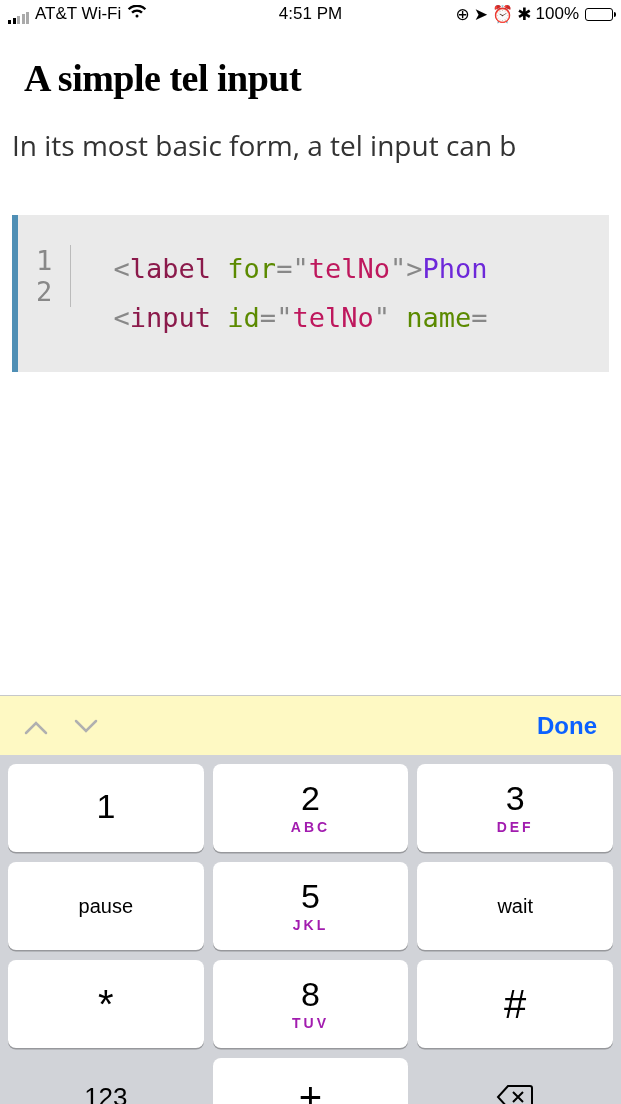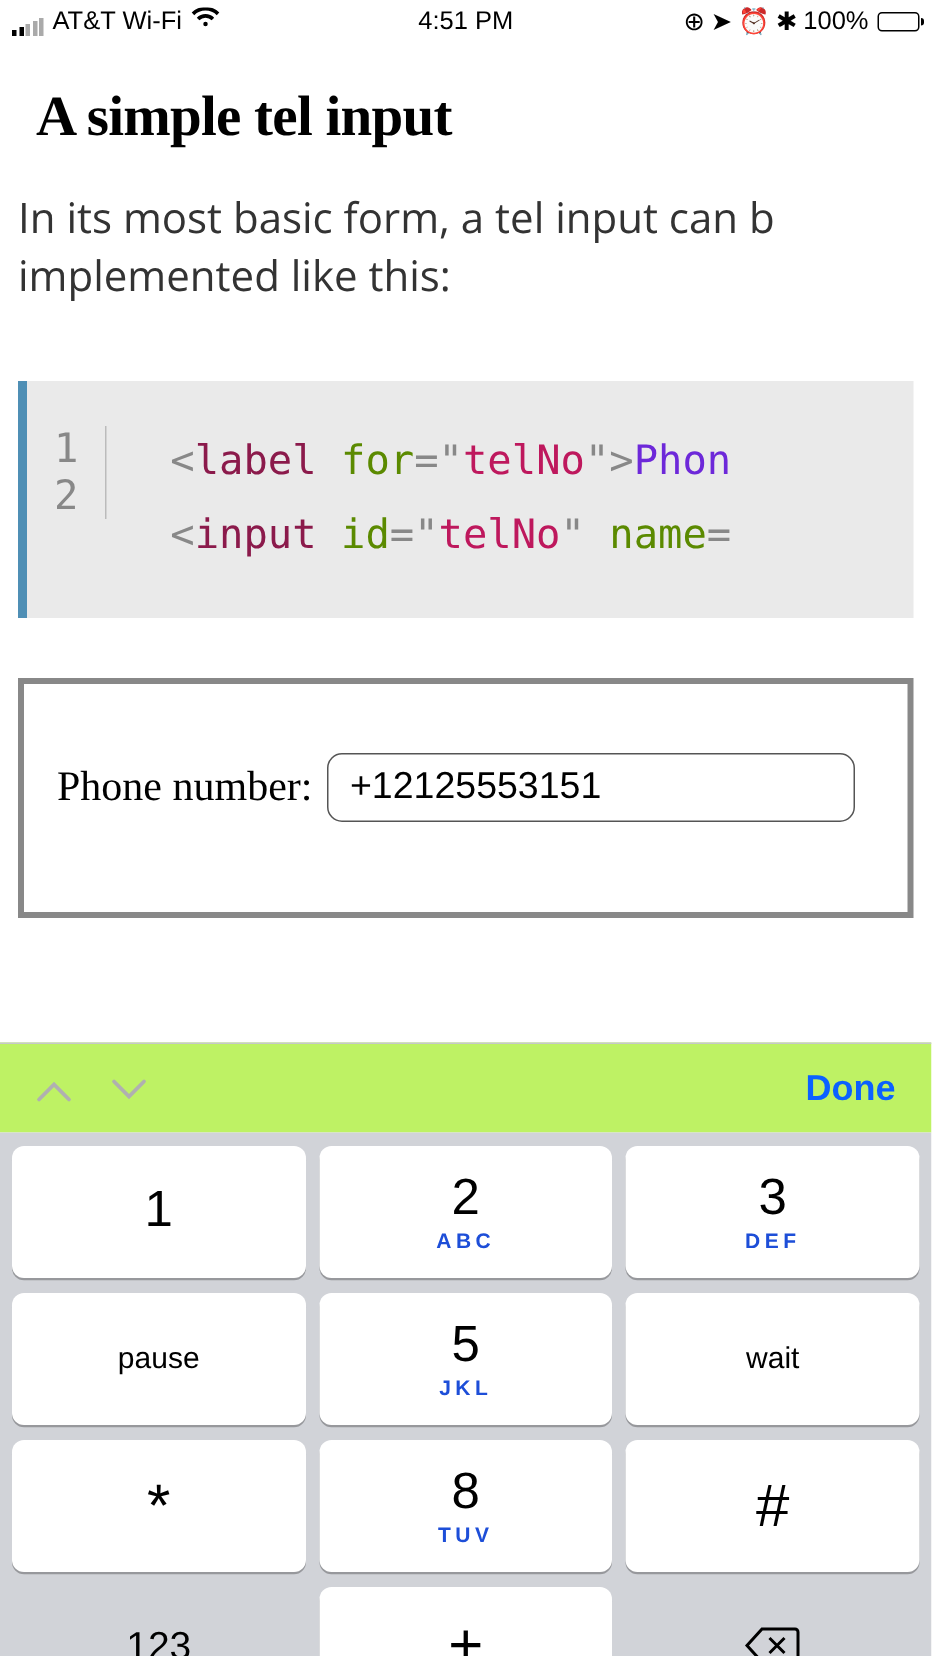--- a/index.html
+++ b/index.html
@@ -101,21 +101,21 @@
       border-radius: 10px;
       font-size: 25px;
       padding: 0 14px;
       font-family: -apple-system, sans-serif;
     }
 
     
     .kb-accessory {
       position:absolute; left:0; right:0; top:695px;
       height:60px;
-      background:#bef264;
+      background:#fef9c3;
       border-top:1px solid #c6c8ca;
       display:flex; align-items:center; justify-content:space-between;
       padding: 0 24px;
     }
     .acc-arrows{ display:flex; gap:26px; color:#b0b0b0;}
     .acc-arrow{ font-size: 28px; }
     .acc-done{ color:#0b61ff; font-size:24px; font-weight:600;}
 
     
     .keyboard {
@@ -126,21 +126,21 @@
     .key-row { display:flex; gap:9px; margin-bottom:10px; height:88px;}
     .key {
       flex:1;
       background:#fff;
       border-radius:8px;
       box-shadow: 0 1.5px 0 rgba(0,0,0,0.28);
       display:flex; flex-direction:column; align-items:center; justify-content:center;
       color:#000;
     }
     .key-main { font-size:34px; line-height:1;}
-    .key-sub { font-size:14px; letter-spacing:3px; color:#1d4ed8; margin-top:4px; font-weight:600;}
+    .key-sub { font-size:14px; letter-spacing:3px; color:#a21caf; margin-top:4px; font-weight:600;}
     .key-word { font-size:20px; }
     .key-sym { font-size:40px;}
 
     .bottom-row { display:flex; gap:9px; height:78px;}
     .key-alt{ background:transparent; box-shadow:none; color:#000; font-size:26px;}
     .key-plus{ background:#fff; }
     .key-del{ background:transparent; box-shadow:none;}
     .del-icon { width:38px;height:26px; }
     .del-icon path{ stroke:#000; stroke-width:2; fill:none;}
   </style>
@@ -171,44 +171,37 @@
     <span>✱</span>
     <span>100%</span>
     <span class="battery"><span class="battery-fill"></span></span>
   </div>
 </div>
 
 <div class="content">
   <h1>A simple tel input</h1>
   <div class="lead">
     <span>In its most basic form, a tel input can b</span><br>
-    <span>implemented like this:</span>
   </div>
 
   <div class="code-block">
     <span class="code-gutter">
       <span>1</span><br>
       <span>2</span>
     </span>
     <span class="code-lines">
       <span class="code-line">
         <span class="tok-punct">&lt;</span><span class="tok-tag">label</span><span> </span><span class="tok-attr">for</span><span class="tok-punct">=</span><span class="tok-punct">"</span><span class="tok-str">telNo</span><span class="tok-punct">"</span><span class="tok-punct">&gt;</span><span class="tok-text">Phon</span>
       </span><br>
       <span class="code-line">
         <span class="tok-punct">&lt;</span><span class="tok-tag">input</span><span> </span><span class="tok-attr">id</span><span class="tok-punct">=</span><span class="tok-punct">"</span><span class="tok-str">telNo</span><span class="tok-punct">"</span><span>  </span><span class="tok-attr">name</span><span class="tok-punct">=</span>
       </span>
     </span>
   </div>
 
-  <div class="example-box">
-    <div class="field-row">
-      <label>Phone number:</label>
-      <input class="tel-input" type="tel" value="+12125553151" style="">
-    </div>
-  </div>
 </div>
 
 <div class="kb-accessory">
   <div class="acc-arrows">
     <span class="acc-arrow">
       <svg width="24" height="16" viewBox="0 0 24 16">
           <polyline points="2,14 12,4 22,14" stroke="#b0b0b0" stroke-width="2.5" fill="none" stroke-linecap="round"></polyline>
         </svg>
     </span>
     <span class="acc-arrow">

